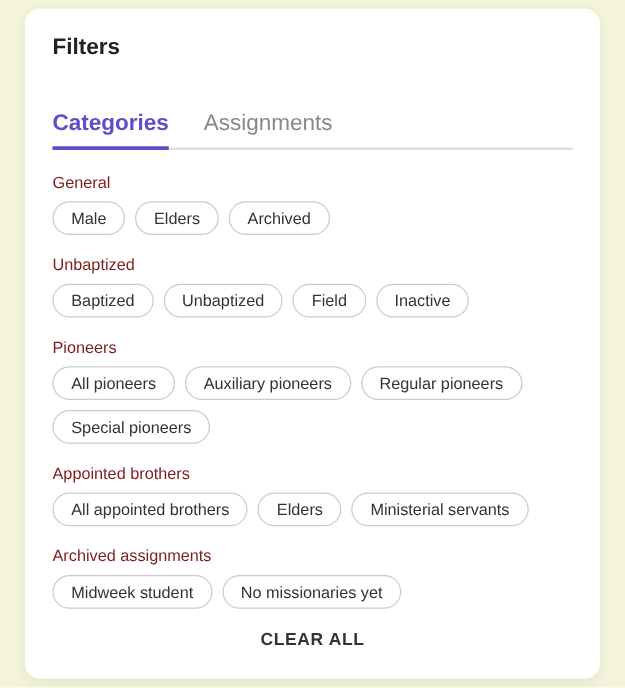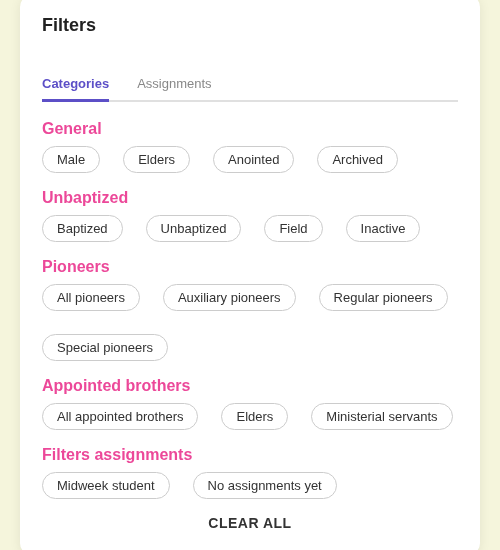--- a/index.html
+++ b/index.html
@@ -33,21 +33,21 @@
       margin-bottom: 16px;
     }
 
     .tabs {
       display: flex;
       border-bottom: 2px solid #e0e0e0;
       margin-bottom: 18px;
     }
 
     .tab {
-      font-size: 13px;
+      font-size: 18px;
       font-weight: 500;
       padding: 8px 0;
       margin-right: 28px;
       cursor: pointer;
       color: #888;
       border-bottom: 3px solid transparent;
       margin-bottom: -2px;
       margin-top: 16px;
     }
 
@@ -55,30 +55,30 @@
       color: #5c4fc7;
       border-bottom: 3px solid #5c4fc7;
       font-weight: 600;
     }
 
     .section {
       margin-bottom: 16px;
     }
 
     .section-label {
-      font-size: 16px;
-      font-weight: 700;
-      color: #ec4899;
+      font-size: 13px;
+      font-weight: 400;
+      color: #7f1d1d;
       margin-bottom: 8px;
     }
 
     .chips {
       display: flex;
       flex-wrap: wrap;
-      gap: 23px;
+      gap: 8px;
     }
 
     .chip {
       display: inline-flex;
       align-items: center;
       border: 1.5px solid #ccc;
       border-radius: 20px;
       padding: 5px 14px;
       font-size: 13px;
       color: #333;
@@ -109,21 +109,20 @@
     <div class="tab active">Categories</div>
     <div class="tab">Assignments</div>
   </div>
 
   <div id="sections-container">
       <div class="section">
         <div class="section-label">General</div>
         <div class="chips">
           <div class="chip">Male</div>
           <div class="chip">Elders</div>
-          <div class="chip">Anointed</div>
           <div class="chip">Archived</div>
         </div>
       </div>
       <div class="section">
         <div class="section-label">Unbaptized</div>
         <div class="chips">
           <div class="chip">Baptized</div>
           <div class="chip">Unbaptized</div>
           <div class="chip">Field</div>
           <div class="chip">Inactive</div>
@@ -140,22 +139,22 @@
       </div>
       <div class="section">
         <div class="section-label">Appointed brothers</div>
         <div class="chips">
           <div class="chip">All appointed brothers</div>
           <div class="chip">Elders</div>
           <div class="chip">Ministerial servants</div>
         </div>
       </div>
       <div class="section">
-        <div class="section-label">Filters assignments</div>
+        <div class="section-label">Archived assignments</div>
         <div class="chips">
           <div class="chip">Midweek student</div>
-          <div class="chip">No assignments yet</div>
+          <div class="chip">No missionaries yet</div>
         </div>
       </div>
     </div>
 
   <div class="clear-all">CLEAR ALL</div>
 </div>
 
 </body></html>

